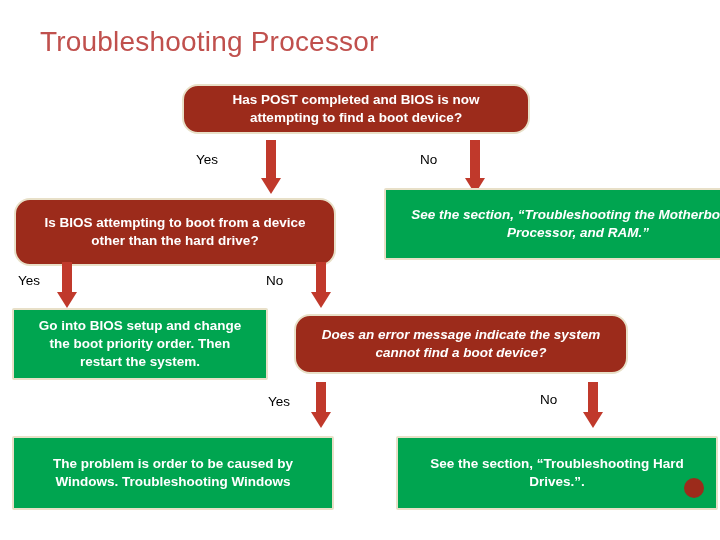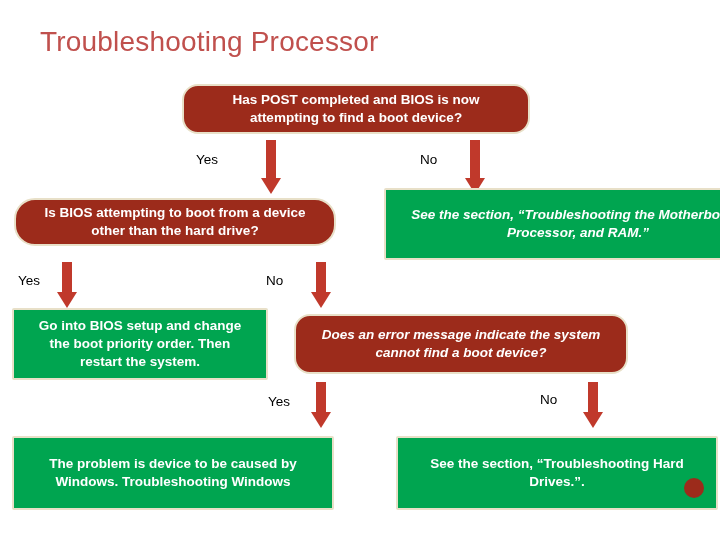--- a/index.html
+++ b/index.html
@@ -94,21 +94,21 @@
     </svg>
   </div>
 
   <div class="arrow" style="left:464px; top:140px;">
     <svg width="24" height="56" viewBox="0 0 24 56">
       <rect x="6" y="0" width="10" height="40" fill="#c0392b"></rect>
       <polygon points="1,38 21,38 11,54" fill="#c0392b"></polygon>
     </svg>
   </div>
 
-  <div class="box red rounded" style="left:14px; top:198px; width:322px; height:48px;border-radius:21px;">Is BIOS attempting to boot from a device other than the hard drive?</div>
+  <div class="box red rounded" style="left:14px; top:198px; width:322px; height:68px;">Is BIOS attempting to boot from a device other than the hard drive?</div>
 
   <div class="box green" style="left:384px; top:188px; width:388px; height:72px;font-style:italic;">See the section, “Troubleshooting the Motherboard, Processor, and RAM.”</div>
 
   <div class="label" style="left:18px; top:273px;">Yes</div>
   <div class="label" style="left:266px; top:273px;">No</div>
 
   <div class="arrow" style="left:56px; top:262px;">
     <svg width="24" height="48" viewBox="0 0 24 48">
       <rect x="6" y="0" width="10" height="32" fill="#c0392b"></rect>
       <polygon points="1,30 21,30 11,46" fill="#c0392b"></polygon>
@@ -136,19 +136,19 @@
     </svg>
   </div>
 
   <div class="arrow" style="left:582px; top:382px;">
     <svg width="24" height="48" viewBox="0 0 24 48">
       <rect x="6" y="0" width="10" height="32" fill="#c0392b"></rect>
       <polygon points="1,30 21,30 11,46" fill="#c0392b"></polygon>
     </svg>
   </div>
 
-  <div class="box green" style="left:12px; top:436px; width:322px; height:74px;">The problem is device to be caused by Windows. Troubleshooting Windows</div>
+  <div class="box green" style="left:12px; top:436px; width:322px; height:74px;">The problem is order to be caused by Windows. Troubleshooting Windows</div>
 
   <div class="box green" style="left:396px; top:436px; width:322px; height:74px;">See the section, “Troubleshooting Hard Drives.”.</div>
 
   <div class="dot" style="left:684px; top:478px;"></div>
 
 </div>
 
 </body></html>

